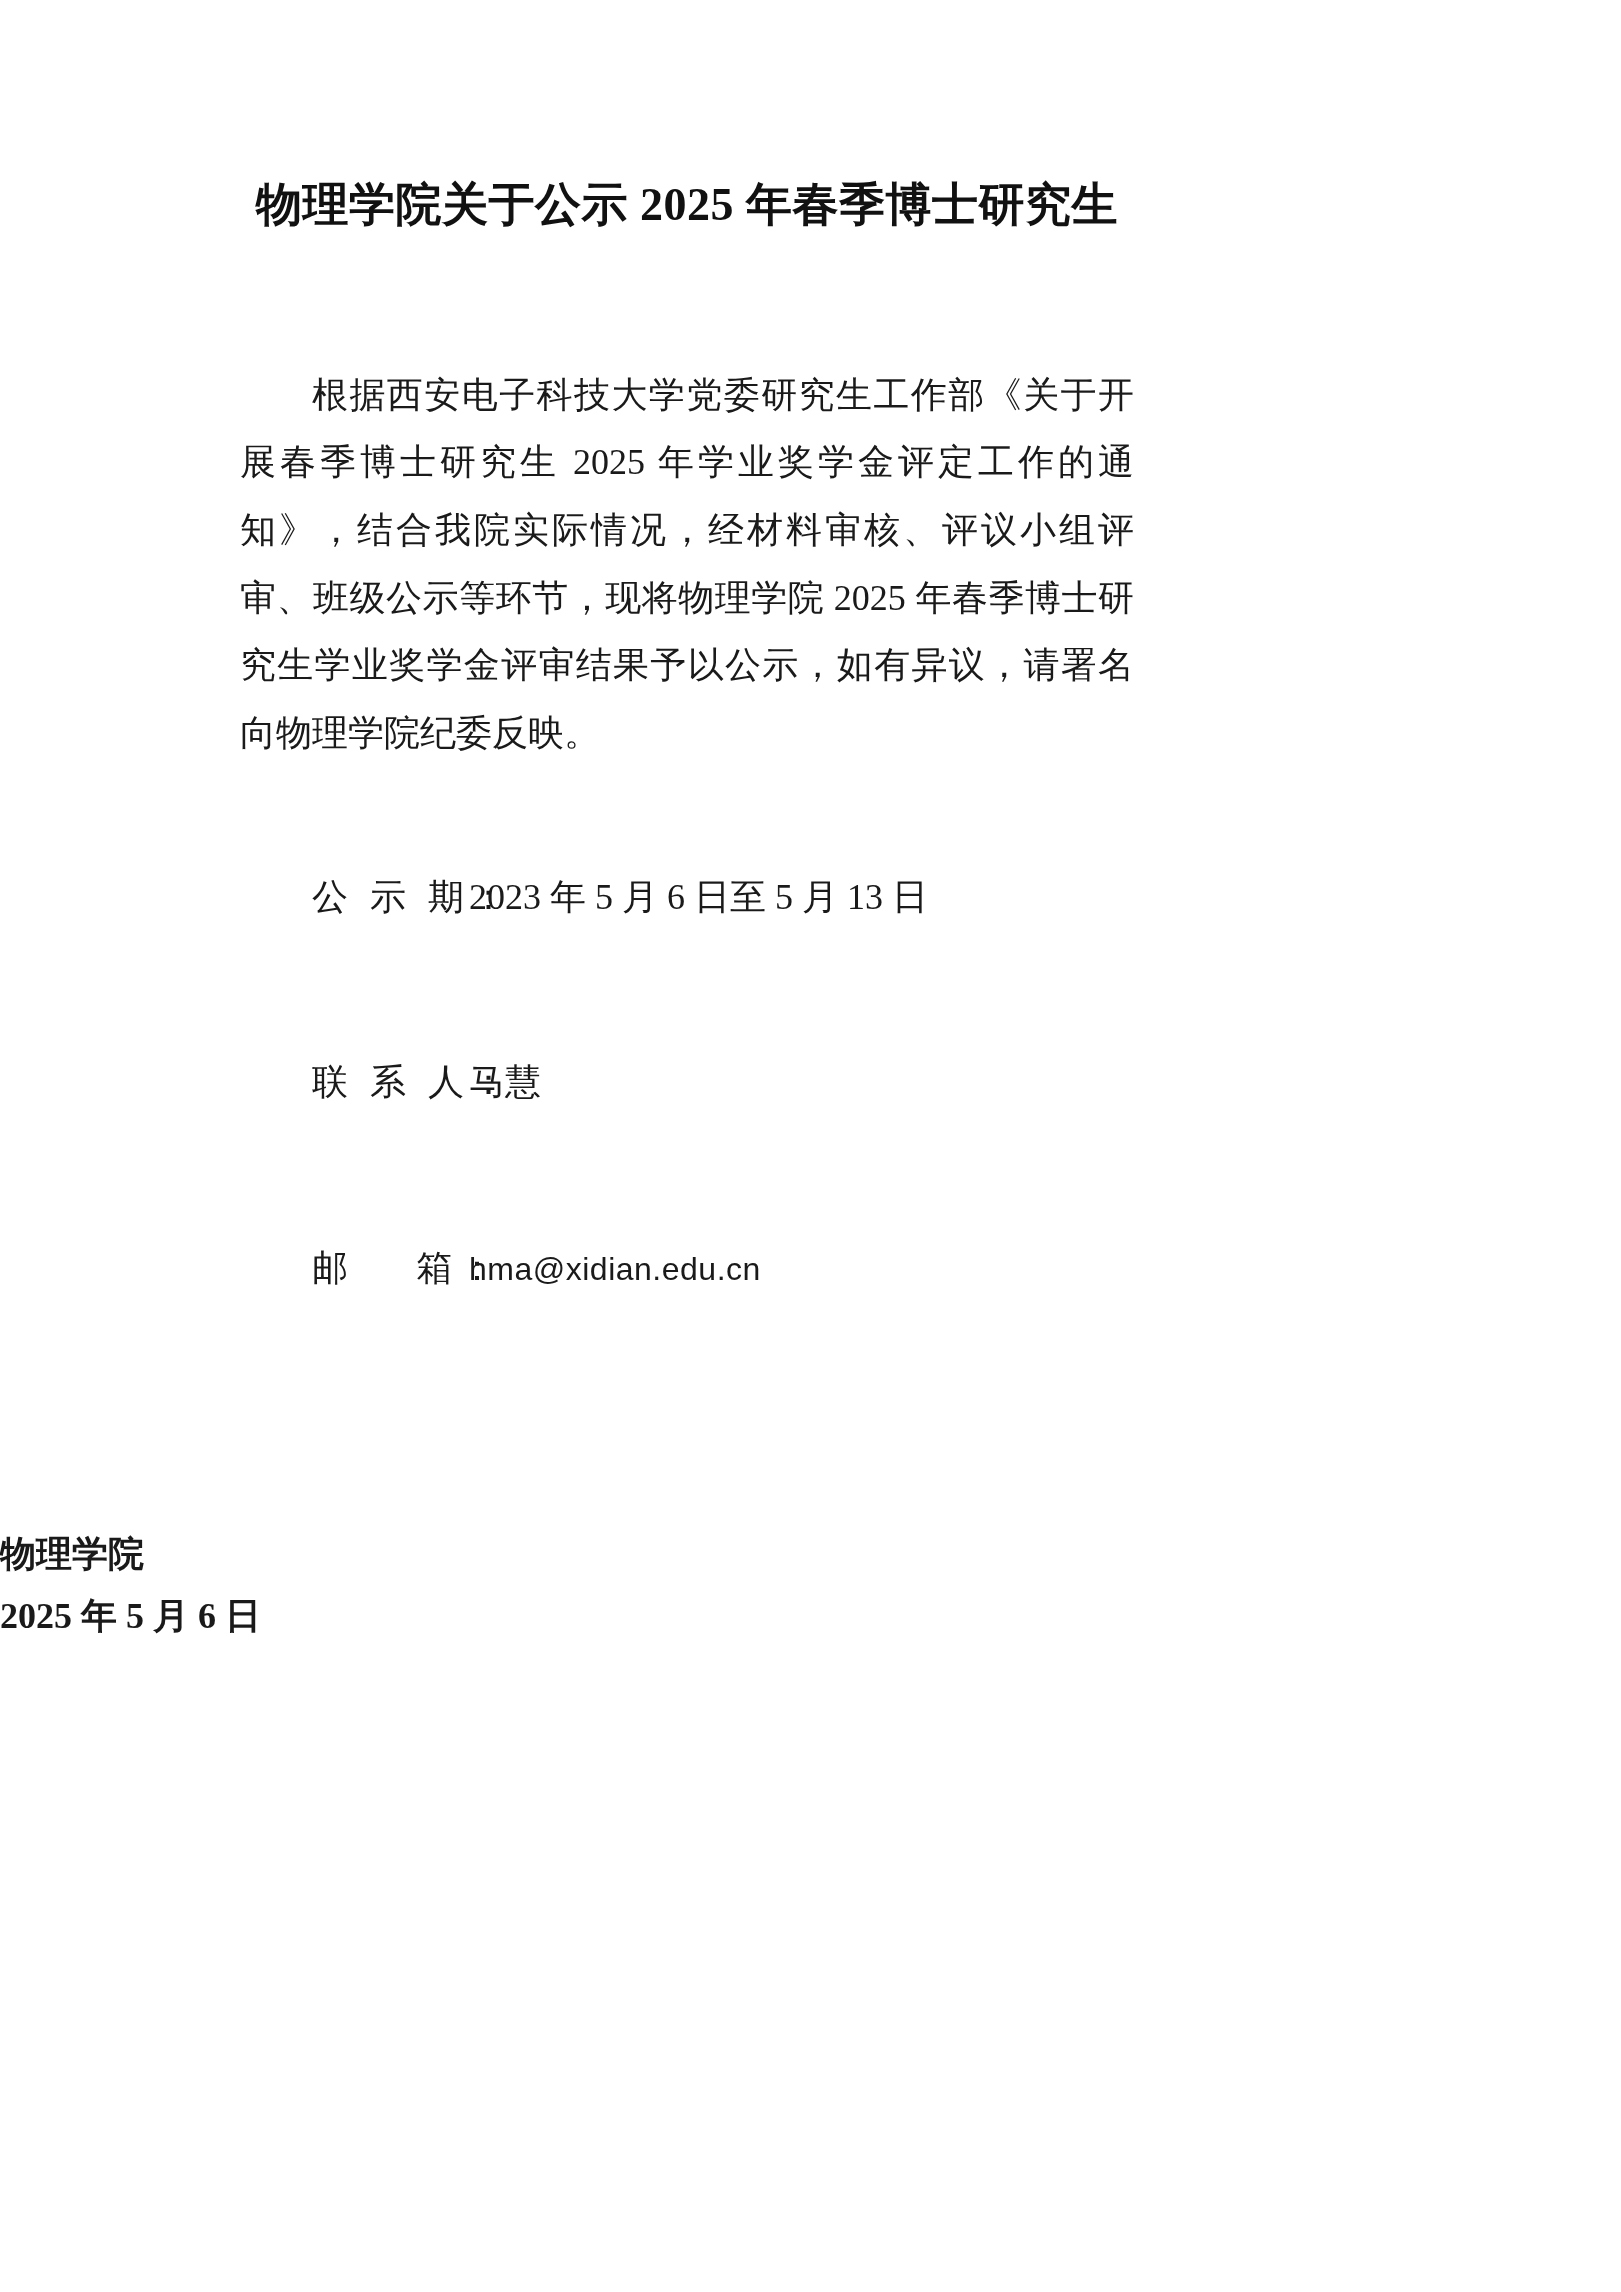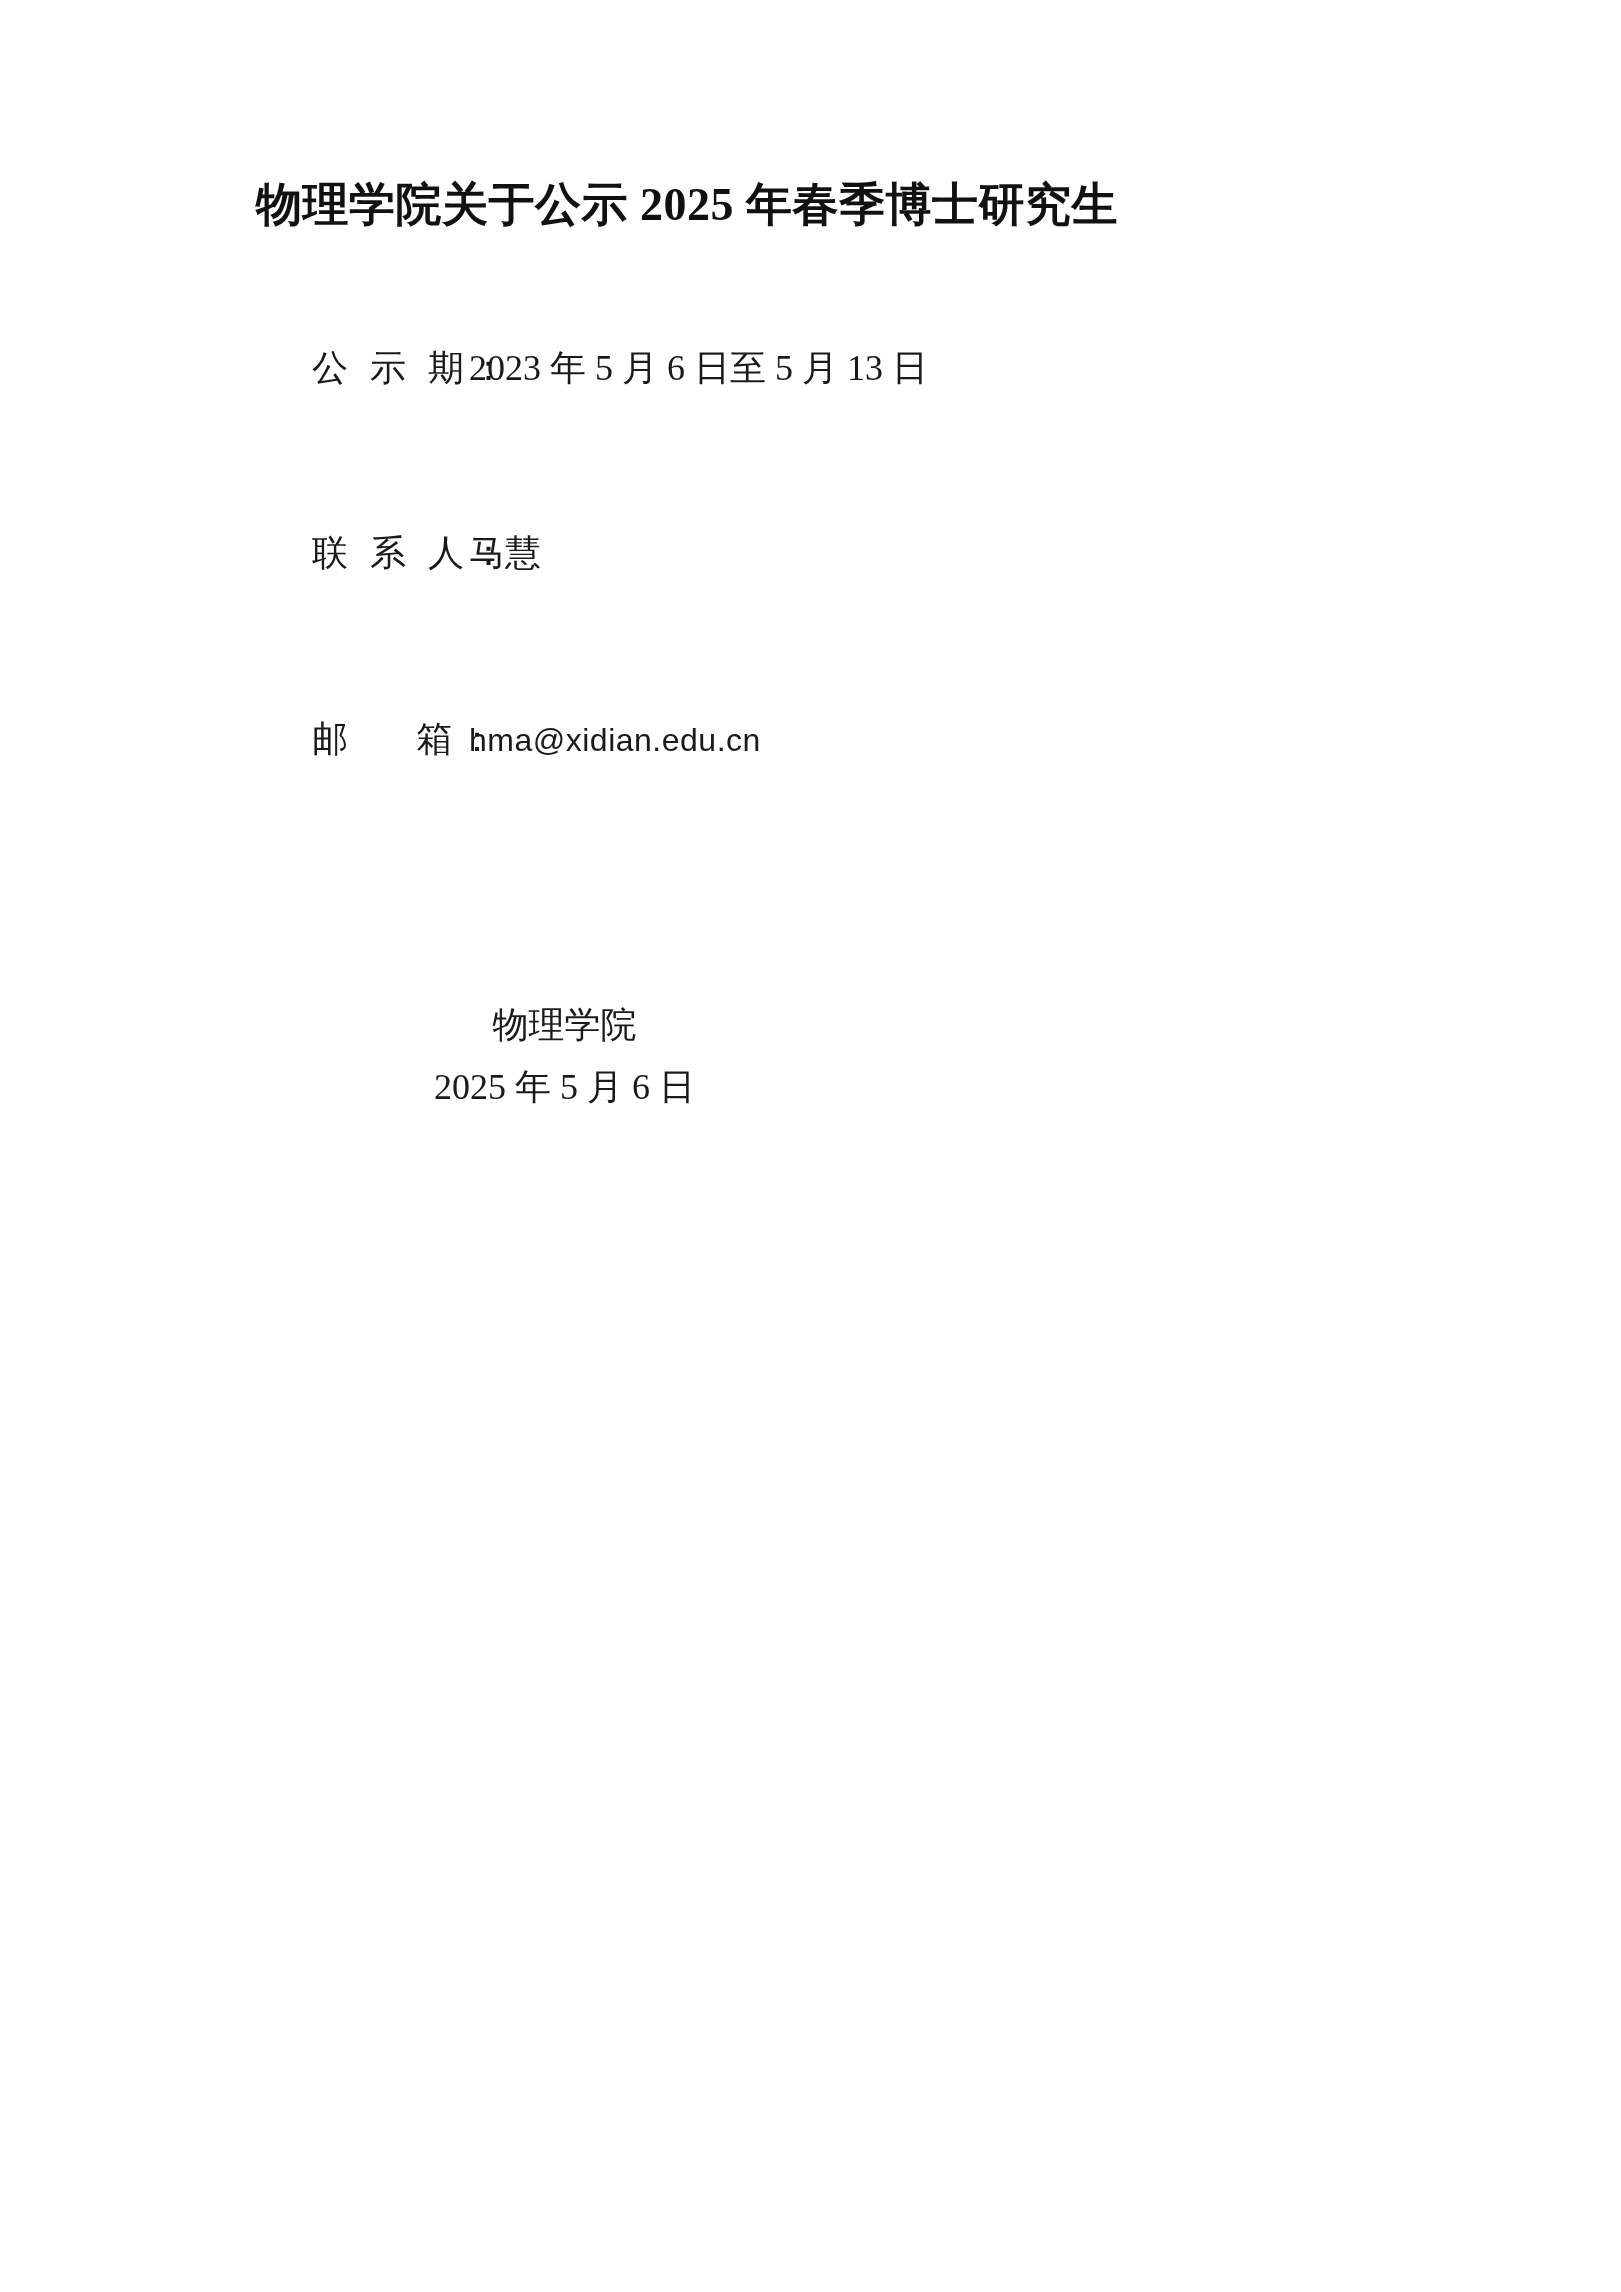--- a/index.html
+++ b/index.html
@@ -74,22 +74,23 @@
   .info-label.spaced {
     letter-spacing: 0.18em;
   }
   .mono-val {
     font-family: Liberation Sans, sans-serif;
     font-size: 32px;
     letter-spacing: 0.5px;
   }
   .signature {
     margin: 0;
-    padding: 162px 245px 0 10px;
-    text-align: center;
+    padding: 162px 245px 0 0;
+    text-align: left;
+    font-weight: bold;
   }
   .signature .sig-line {
     display: block;
     font-size: 36px;
     line-height: 1.72;
     padding-right: 9.8px;
     color: #1a1a1a;
   }
   .num {
     font-family: "Liberation Serif", serif;
@@ -98,20 +99,21 @@
 </head>
 <body>
 
 <div class="page">
 
   <h1 class="doc-title">
     <span class="line">物理学院关于公示 2025 年春季博士研究生</span>
   </h1>
 
   <div class="body-block">
+    <p class="para first">根据西安电子科技大学党委研究生工作部《关于开展春季博士研究生 2025 年学业奖学金评定工作的通知》，结合我院实际情况，经材料审核、评议小组评审、班级公示等环节，现将物理学院 2025 年春季博士研究生学业奖学金评审结果予以公示，如有异议，请署名向物理学院纪委反映。</p>
 
     <ul class="info-list">
       <li class="info-row">
         <span class="info-label spaced">公 示 期：</span><span class="num">2023 年 5 月 6 日至 5 月 13 日</span>
       </li>
       <li class="info-row">
         <span class="info-label spaced">联 系 人：</span><span>马慧</span>
       </li>
       <li class="info-row">
         <span class="info-label spaced">邮    箱：</span><span class="mono-val">hma@xidian.edu.cn</span>

